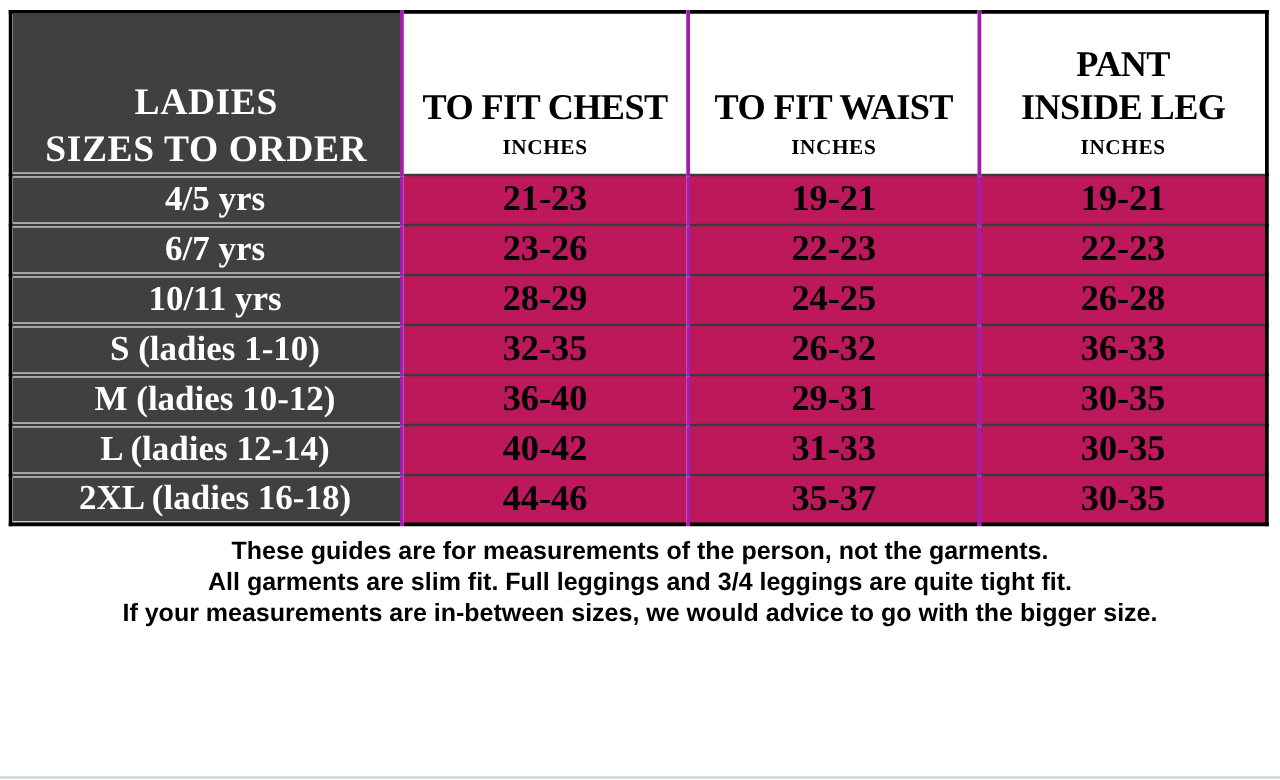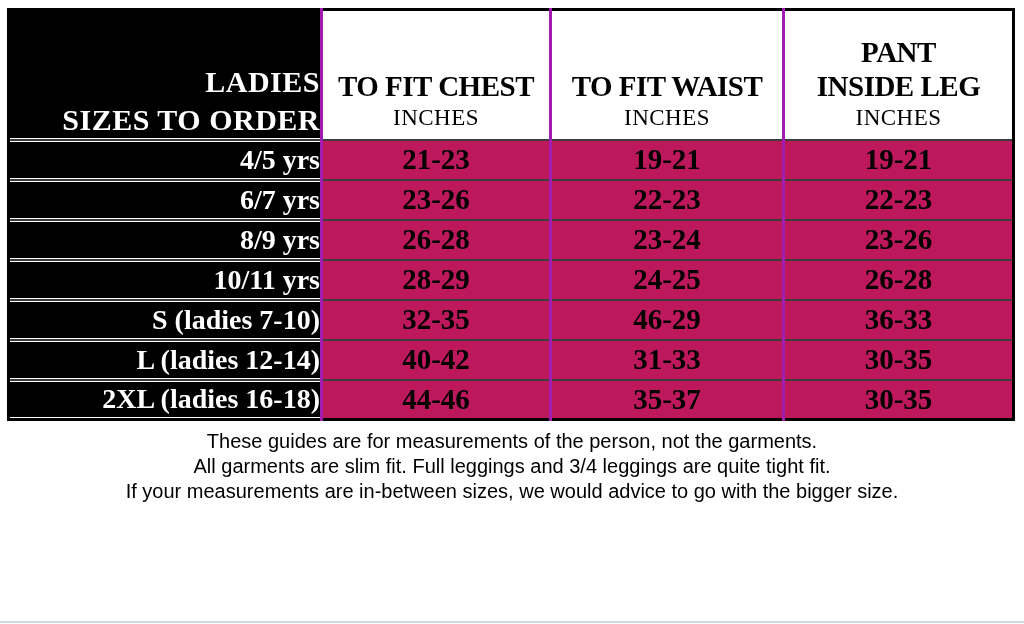--- a/index.html
+++ b/index.html
@@ -36,23 +36,23 @@
   .chart th:first-child, .chart td:first-child { border-left: none; }
 
   thead tr { height: 130px; }
   tbody tr { height: 40px; }
 
   
   tbody td { border-top: 2px solid #3c3c3c; }
 
   
   .corner, .label {
-    background: #000000;
+    background: #404040;
     color: #ffffff;
-    text-align: right;
+    text-align: center;
   }
   .label { box-shadow: inset 0 1px 0 #ffffff, inset 0 -1px 0 #ffffff; font-family: Liberation Serif, serif; }
   .corner { box-shadow: inset 0 -1px 0 #ffffff; }
 
   .corner {
     vertical-align: bottom;
     padding: 0 0 8px 14px;
   }
   .corner .corner-line {
     font-size: 30px;
@@ -67,22 +67,22 @@
     padding-bottom: 7px;
     background: #ffffff;
   }
   .col-title {
     font-size: 29px;
     font-weight: bold;
     line-height: 34px;
     letter-spacing: -0.5px;
   }
   .col-subtitle {
-    font-size: 23px;
-    font-weight: normal;
+    font-size: 17px;
+    font-weight: bold;
     line-height: 29px;
     letter-spacing: 0.5px;
   }
 
   td.label {
     font-size: 28px;
     font-weight: bold;
     padding-left: 14px;
     vertical-align: middle;
   }
@@ -92,21 +92,21 @@
     text-align: center;
     vertical-align: middle;
     background: #be185d;
   }
 
   
   .footer {
     margin-top: 8px;
     text-align: center;
     font-family: "Liberation Sans", sans-serif;
-    font-weight: normal;
+    font-weight: bold;
     font-size: 20px;
     line-height: 25px;
     color: #000000;
   }
 
   .bottom-hairline {
     position: absolute;
     left: 0;
     bottom: 1px;
     width: 100%;
@@ -152,36 +152,36 @@
       <td class="val">19-21</td>
       <td class="val">19-21</td>
     </tr>
     <tr>
       <td class="label">6/7 yrs</td>
       <td class="val">23-26</td>
       <td class="val">22-23</td>
       <td class="val">22-23</td>
     </tr>
     <tr>
-      <td class="label">8/9 yrs</td>
-      <td class="val">26-28</td>
-      <td class="val">23-24</td>
-      <td class="val">23-26</td>
-    </tr>
-    <tr>
       <td class="label">10/11 yrs</td>
       <td class="val">28-29</td>
       <td class="val">24-25</td>
       <td class="val">26-28</td>
     </tr>
     <tr>
-      <td class="label">S (ladies 7-10)</td>
+      <td class="label">S (ladies 1-10)</td>
       <td class="val">32-35</td>
-      <td class="val">46-29</td>
+      <td class="val">26-32</td>
       <td class="val">36-33</td>
+    </tr>
+    <tr>
+      <td class="label">M (ladies 10-12)</td>
+      <td class="val">36-40</td>
+      <td class="val">29-31</td>
+      <td class="val">30-35</td>
     </tr>
     <tr>
       <td class="label">L (ladies 12-14)</td>
       <td class="val">40-42</td>
       <td class="val">31-33</td>
       <td class="val">30-35</td>
     </tr>
     <tr>
       <td class="label">2XL (ladies 16-18)</td>
       <td class="val">44-46</td>

